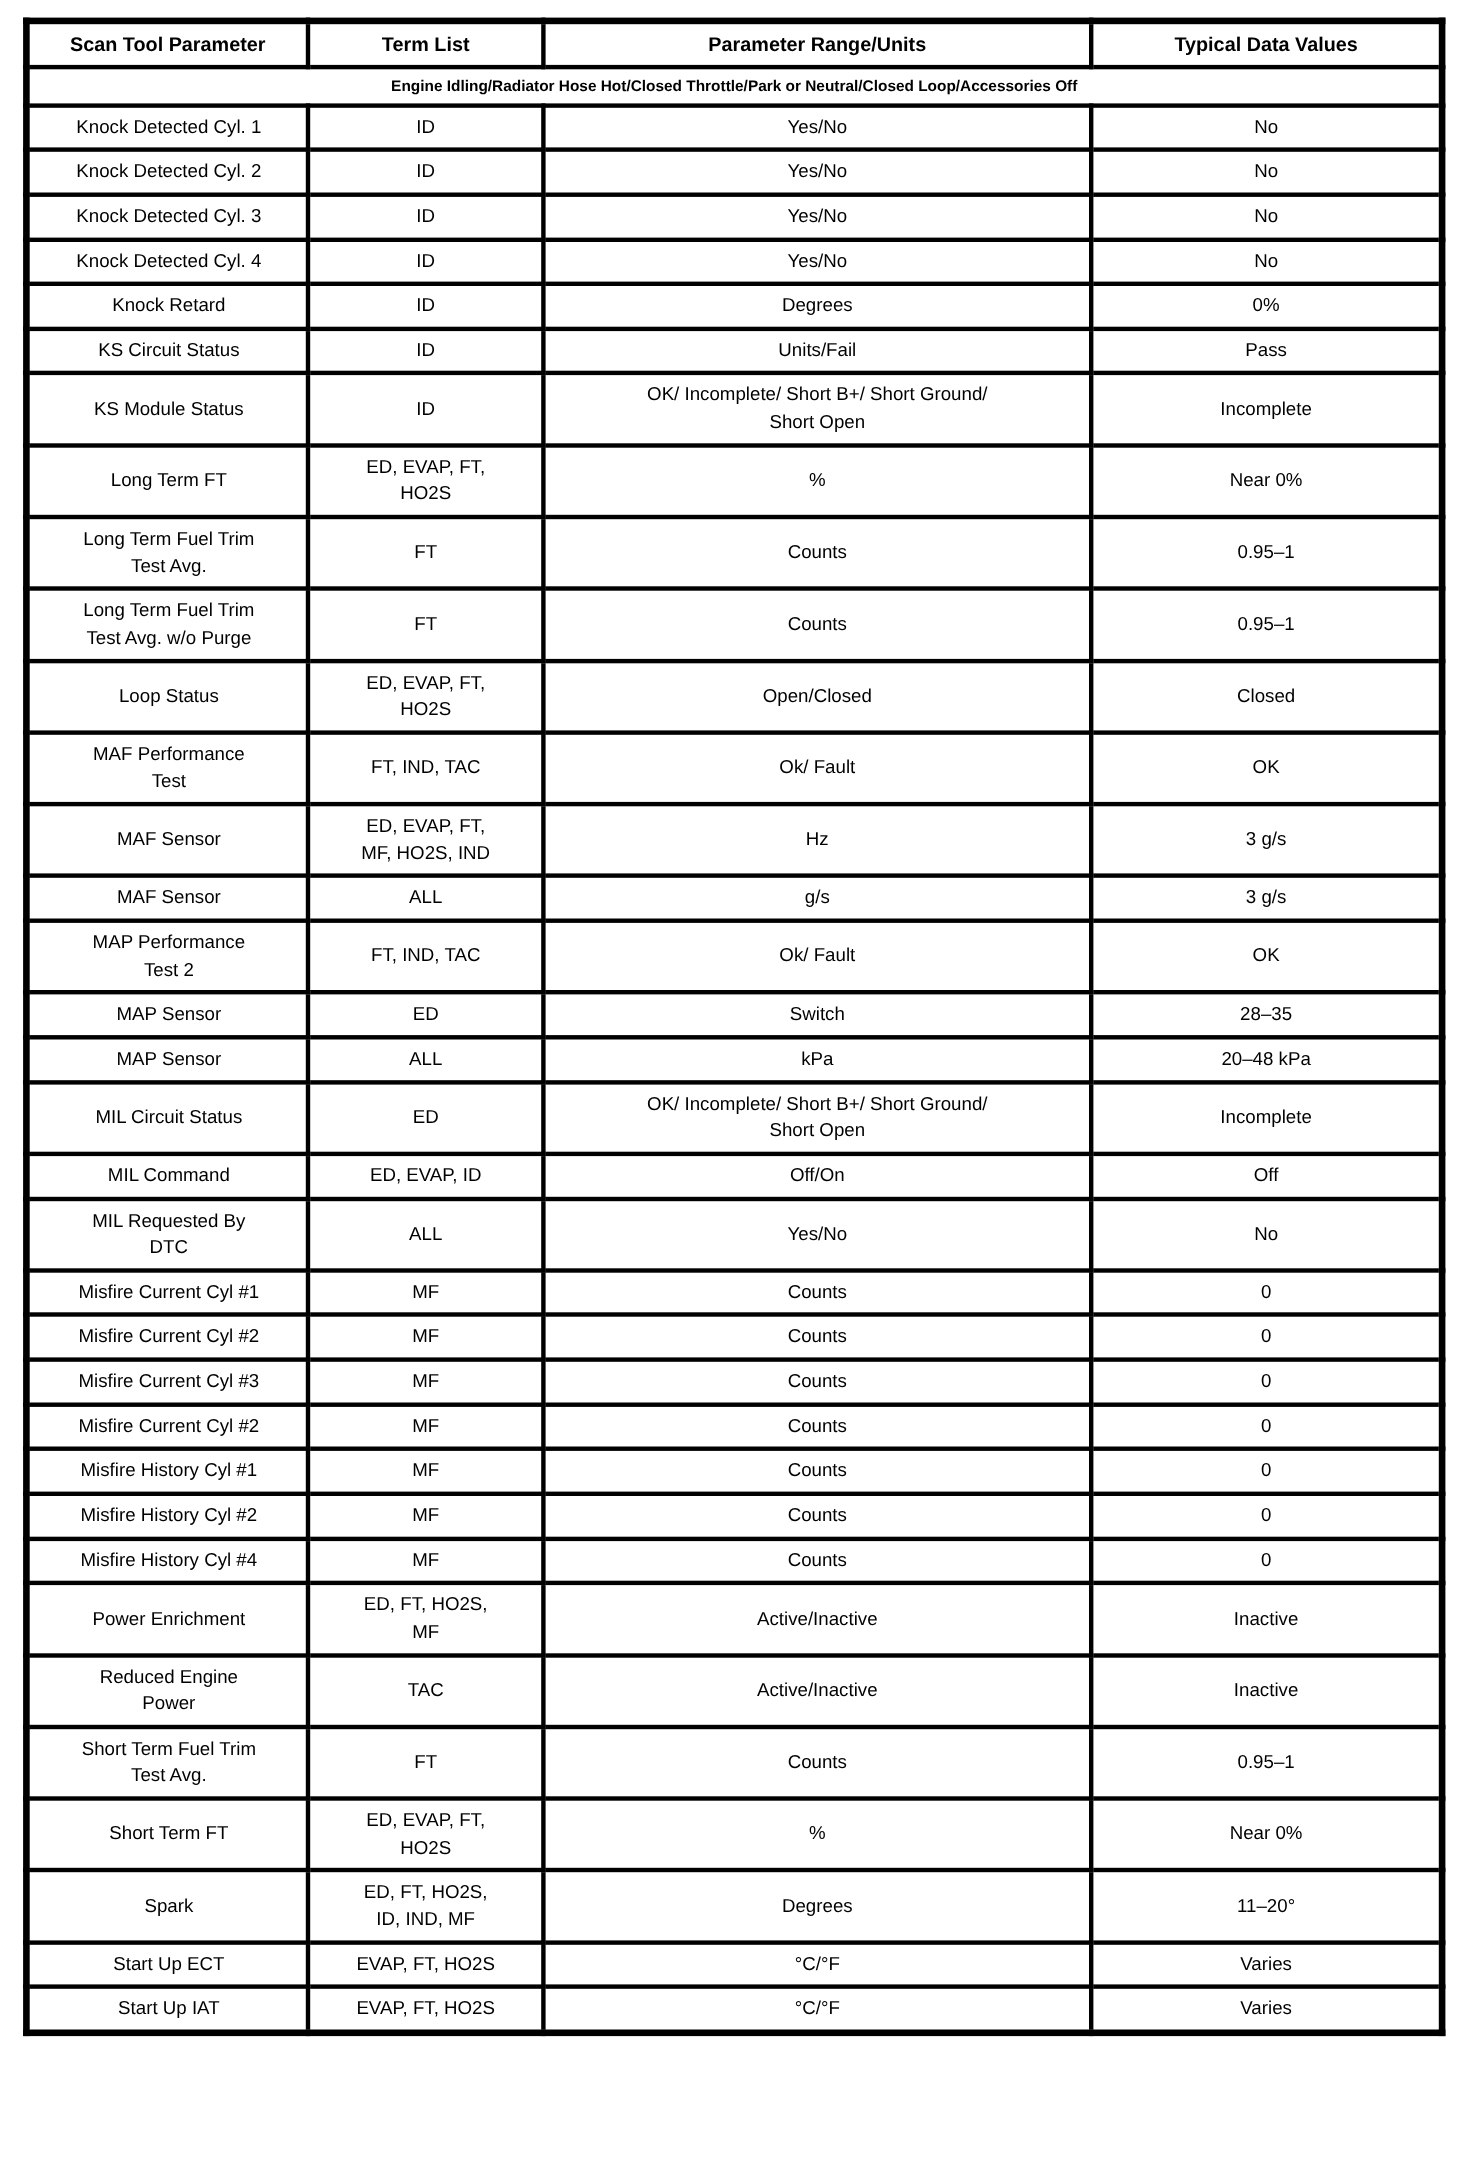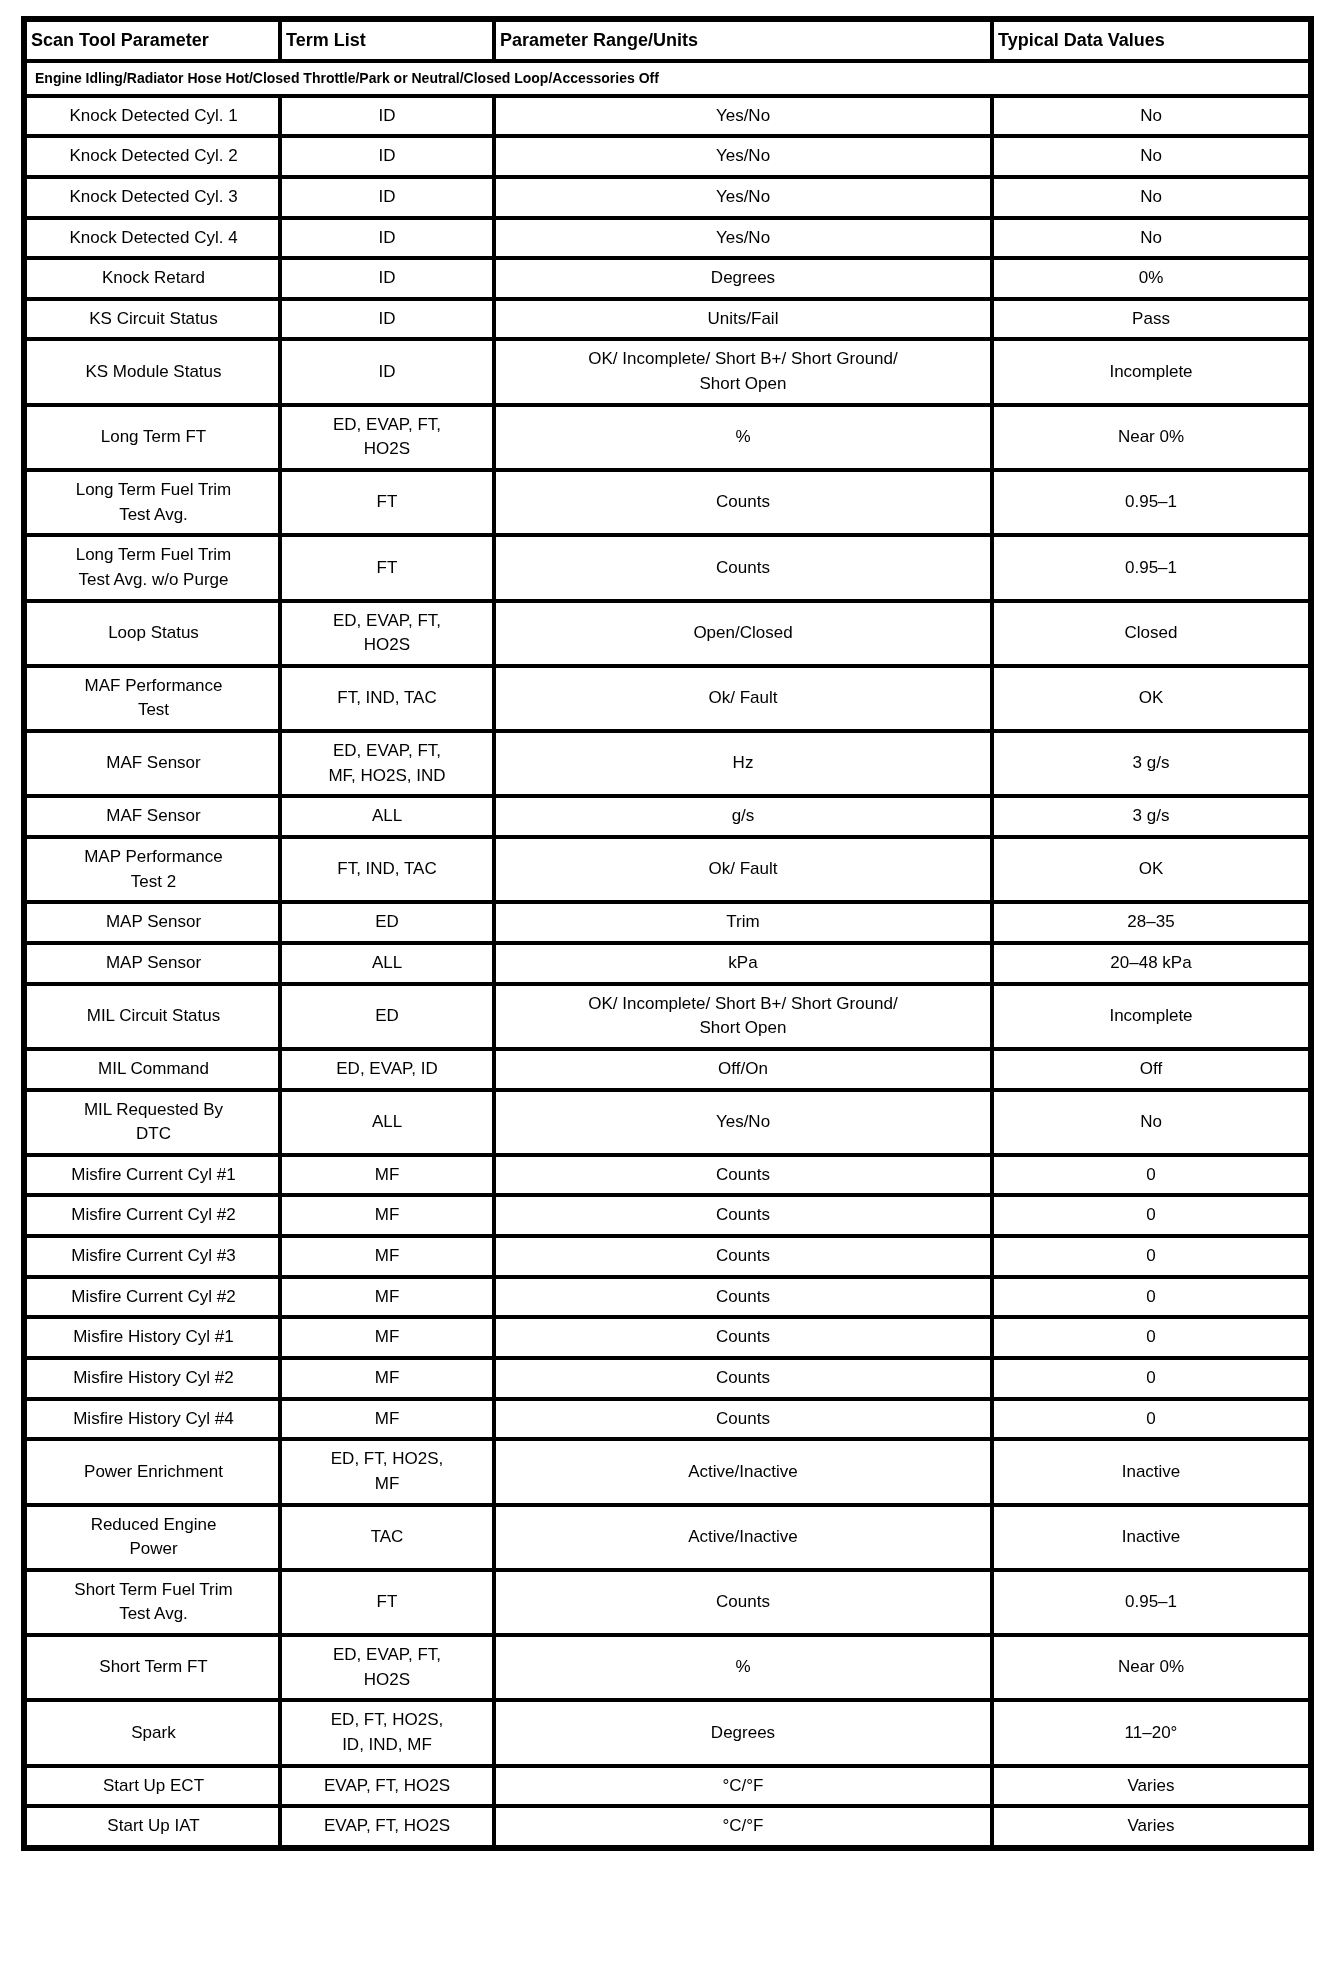--- a/index.html
+++ b/index.html
@@ -25,21 +25,21 @@
   }
   .scan-table th,
   .scan-table td {
     border: 4px solid #000000;
     vertical-align: middle;
     overflow: hidden;
   }
   .scan-table th {
     font-size: 18px;
     font-weight: bold;
-    text-align: left;
+    text-align: center;
     padding: 7px 4px;
     line-height: 1.3;
     white-space: pre-line;
   }
   .scan-table th.condition-cell {
     font-size: 14px;
     padding: 6px 8px;
   }
   .scan-table td {
     font-size: 17px;
@@ -173,21 +173,21 @@
         <tr>
           <td class="param">MAP Performance
 Test 2</td>
           <td class="center">FT, IND, TAC</td>
           <td class="center">Ok/ Fault</td>
           <td class="center">OK</td>
         </tr>
         <tr>
           <td class="param">MAP Sensor</td>
           <td class="center">ED</td>
-          <td class="center">Trim</td>
+          <td class="center">Switch</td>
           <td class="center">28–35</td>
         </tr>
         <tr>
           <td class="param">MAP Sensor</td>
           <td class="center">ALL</td>
           <td class="center">kPa</td>
           <td class="center">20–48 kPa</td>
         </tr>
         <tr>
           <td class="param">MIL Circuit Status</td>

